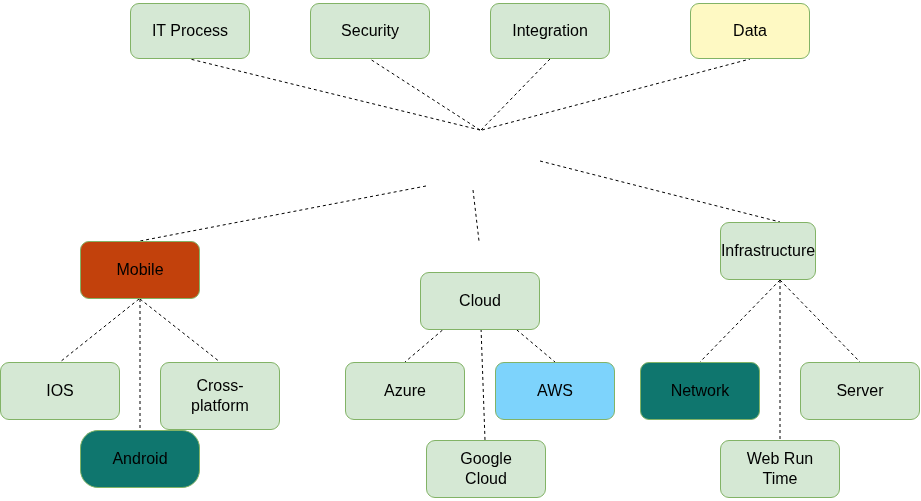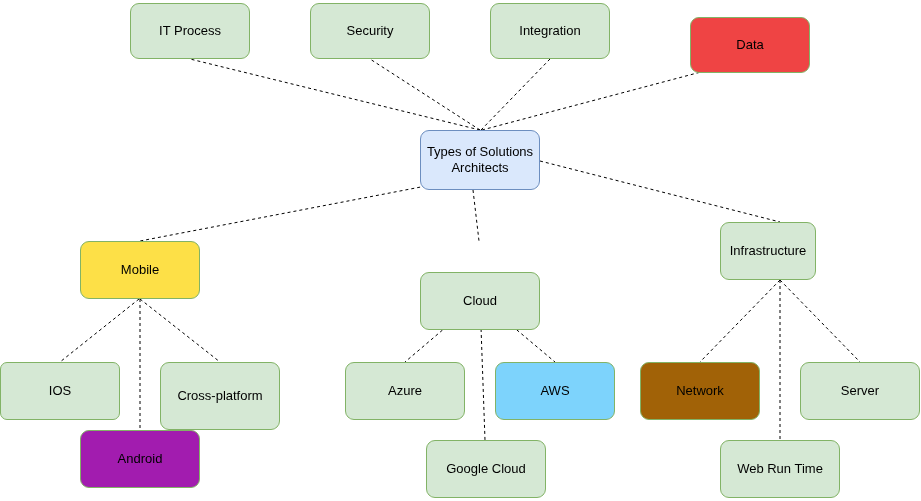--- a/index.html
+++ b/index.html
@@ -25,24 +25,24 @@
   }
   .node {
     position: absolute;
     box-sizing: border-box;
     border-radius: 9px;
     border: 1px solid;
     display: flex;
     align-items: center;
     justify-content: center;
     text-align: center;
-    font-size: 13px;
+    font-size: 16px;
     line-height: 1.25;
     color: #000000;
-    padding: 2px 4px;
+    padding: 2px 20px;
     cursor: default;
     word-wrap: break-word;
   }
 </style>
 </head>
 <body>
 
 <div class="canvas" style="background: rgb(255, 255, 255);">
   <svg class="edge-layer" width="921" height="501" viewBox="0 0 921 501" xmlns="http://www.w3.org/2000/svg">
       <line x1="480" y1="130" x2="190" y2="59" stroke="#000000" stroke-width="1" stroke-dasharray="3,3"></line>
@@ -55,63 +55,60 @@
       <line x1="139" y1="299" x2="60" y2="362" stroke="#000000" stroke-width="1" stroke-dasharray="3,3"></line>
       <line x1="140" y1="299" x2="220" y2="362" stroke="#000000" stroke-width="1" stroke-dasharray="3,3"></line>
       <line x1="140" y1="299" x2="140" y2="430" stroke="#000000" stroke-width="1" stroke-dasharray="3,3"></line>
       <line x1="479" y1="299" x2="405" y2="362" stroke="#000000" stroke-width="1" stroke-dasharray="3,3"></line>
       <line x1="480" y1="299" x2="555" y2="362" stroke="#000000" stroke-width="1" stroke-dasharray="3,3"></line>
       <line x1="480" y1="299" x2="485" y2="440" stroke="#000000" stroke-width="1" stroke-dasharray="3,3"></line>
       <line x1="780" y1="280" x2="700" y2="362" stroke="#000000" stroke-width="1" stroke-dasharray="3,3"></line>
       <line x1="780" y1="280" x2="860" y2="362" stroke="#000000" stroke-width="1" stroke-dasharray="3,3"></line>
       <line x1="780" y1="280" x2="780" y2="440" stroke="#000000" stroke-width="1" stroke-dasharray="3,3"></line>
     </svg>
-<div class="node" style="left: 420px; top: 130px; width: 120px; height: 60px; background: rgb(218, 232, 252); border-color: rgb(108, 142, 191); color: rgb(0, 0, 0);">
-      <span>Types of Solutions Architects</span>
-    </div>
     <div class="node" style="left: 130px; top: 3px; width: 120px; height: 56px; background: rgb(213, 232, 212); border-color: rgb(130, 179, 102); color: rgb(0, 0, 0);">
       <span>IT Process</span>
     </div>
     <div class="node" style="left: 310px; top: 3px; width: 120px; height: 56px; background: rgb(213, 232, 212); border-color: rgb(130, 179, 102); color: rgb(0, 0, 0);">
       <span>Security</span>
     </div>
     <div class="node" style="left: 490px; top: 3px; width: 120px; height: 56px; background: rgb(213, 232, 212); border-color: rgb(130, 179, 102); color: rgb(0, 0, 0);">
       <span>Integration</span>
     </div>
-    <div class="node" style="left: 690px; top: 3px; width: 120px; height: 56px; background: #ef4444; border-color: rgb(130, 179, 102); color: rgb(0, 0, 0); margin-top: 14px;">
+    <div class="node" style="left: 690px; top: 3px; width: 120px; height: 56px; background: #fef9c3; border-color: rgb(130, 179, 102); color: rgb(0, 0, 0);">
       <span>Data</span>
     </div>
-    <div class="node" style="left: 80px; top: 241px; width: 120px; height: 58px; background: #fde047; border-color: rgb(130, 179, 102); color: rgb(0, 0, 0);">
+    <div class="node" style="left: 80px; top: 241px; width: 120px; height: 58px; background: #c2410c; border-color: rgb(130, 179, 102); color: rgb(0, 0, 0);">
       <span>Mobile</span>
     </div>
     <div class="node" style="left: 420px; top: 241px; width: 120px; height: 58px; background: rgb(213, 232, 212); border-color: rgb(130, 179, 102); color: rgb(0, 0, 0); margin-top: 31px;">
       <span>Cloud</span>
     </div>
     <div class="node" style="left: 720px; top: 222px; width: 96px; height: 58px; background: rgb(213, 232, 212); border-color: rgb(130, 179, 102); color: rgb(0, 0, 0);">
       <span>Infrastructure</span>
     </div>
-    <div class="node" style="left: 0px; top: 362px; width: 120px; height: 58px; background: rgb(213, 232, 212); border-color: rgb(130, 179, 102); color: rgb(0, 0, 0); border-radius: 7px;">
+    <div class="node" style="left: 0px; top: 362px; width: 120px; height: 58px; background: rgb(213, 232, 212); border-color: rgb(130, 179, 102); color: rgb(0, 0, 0);">
       <span>IOS</span>
     </div>
     <div class="node" style="left: 160px; top: 362px; width: 120px; height: 68px; background: rgb(213, 232, 212); border-color: rgb(130, 179, 102); color: rgb(0, 0, 0);">
       <span>Cross-platform</span>
     </div>
-    <div class="node" style="left: 80px; top: 430px; width: 120px; height: 58px; background: #a21caf; border-color: rgb(130, 179, 102); color: rgb(0, 0, 0);">
+    <div class="node" style="left: 80px; top: 430px; width: 120px; height: 58px; background: #0f766e; border-color: rgb(130, 179, 102); color: rgb(0, 0, 0); border-radius: 18px;">
       <span>Android</span>
     </div>
     <div class="node" style="left: 345px; top: 362px; width: 120px; height: 58px; background: rgb(213, 232, 212); border-color: rgb(130, 179, 102); color: rgb(0, 0, 0); text-align: right;">
       <span>Azure</span>
     </div>
     <div class="node" style="left: 495px; top: 362px; width: 120px; height: 58px; background: #7dd3fc; border-color: rgb(130, 179, 102); color: rgb(0, 0, 0);">
       <span>AWS</span>
     </div>
     <div class="node" style="left: 426px; top: 440px; width: 120px; height: 58px; background: rgb(213, 232, 212); border-color: rgb(130, 179, 102); color: rgb(0, 0, 0);">
       <span>Google Cloud</span>
     </div>
-    <div class="node" style="left: 640px; top: 362px; width: 120px; height: 58px; background: #a16207; border-color: rgb(130, 179, 102); color: rgb(0, 0, 0);">
+    <div class="node" style="left: 640px; top: 362px; width: 120px; height: 58px; background: #0f766e; border-color: rgb(130, 179, 102); color: rgb(0, 0, 0);">
       <span>Network</span>
     </div>
     <div class="node" style="left: 800px; top: 362px; width: 120px; height: 58px; background: rgb(213, 232, 212); border-color: rgb(130, 179, 102); color: rgb(0, 0, 0);">
       <span>Server</span>
     </div>
     <div class="node" style="left: 720px; top: 440px; width: 120px; height: 58px; background: rgb(213, 232, 212); border-color: rgb(130, 179, 102); color: rgb(0, 0, 0);">
       <span>Web Run Time</span>
     </div>
   </div>
 

